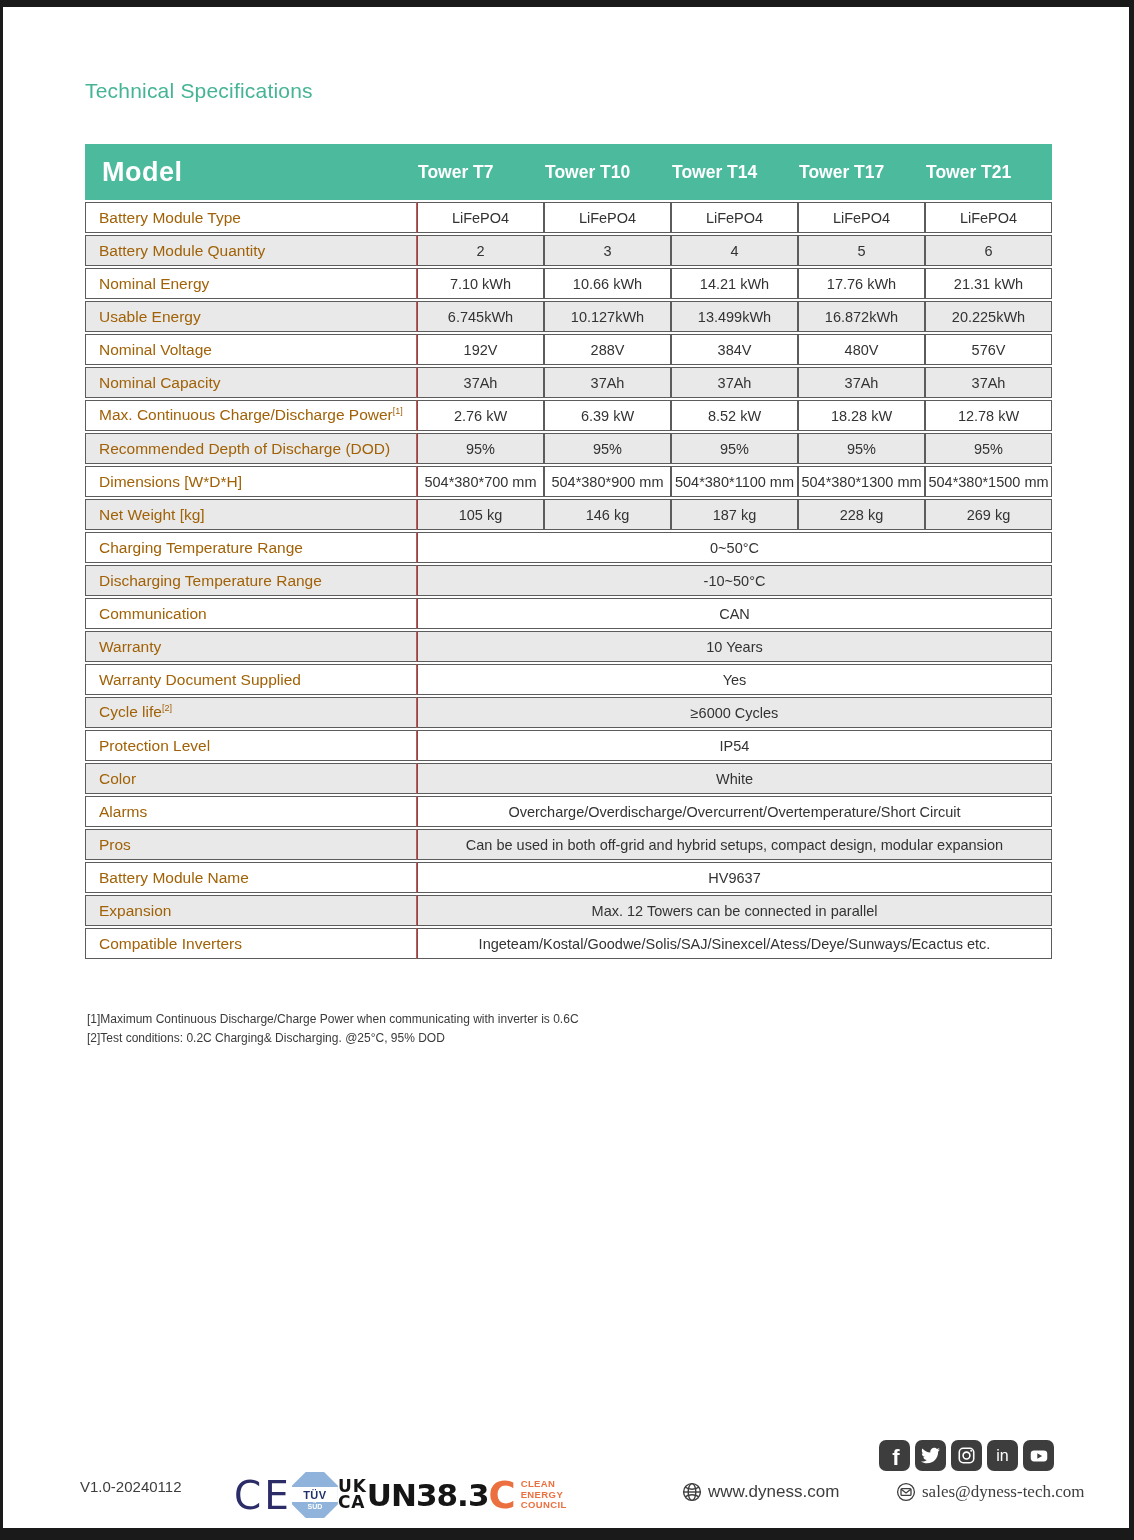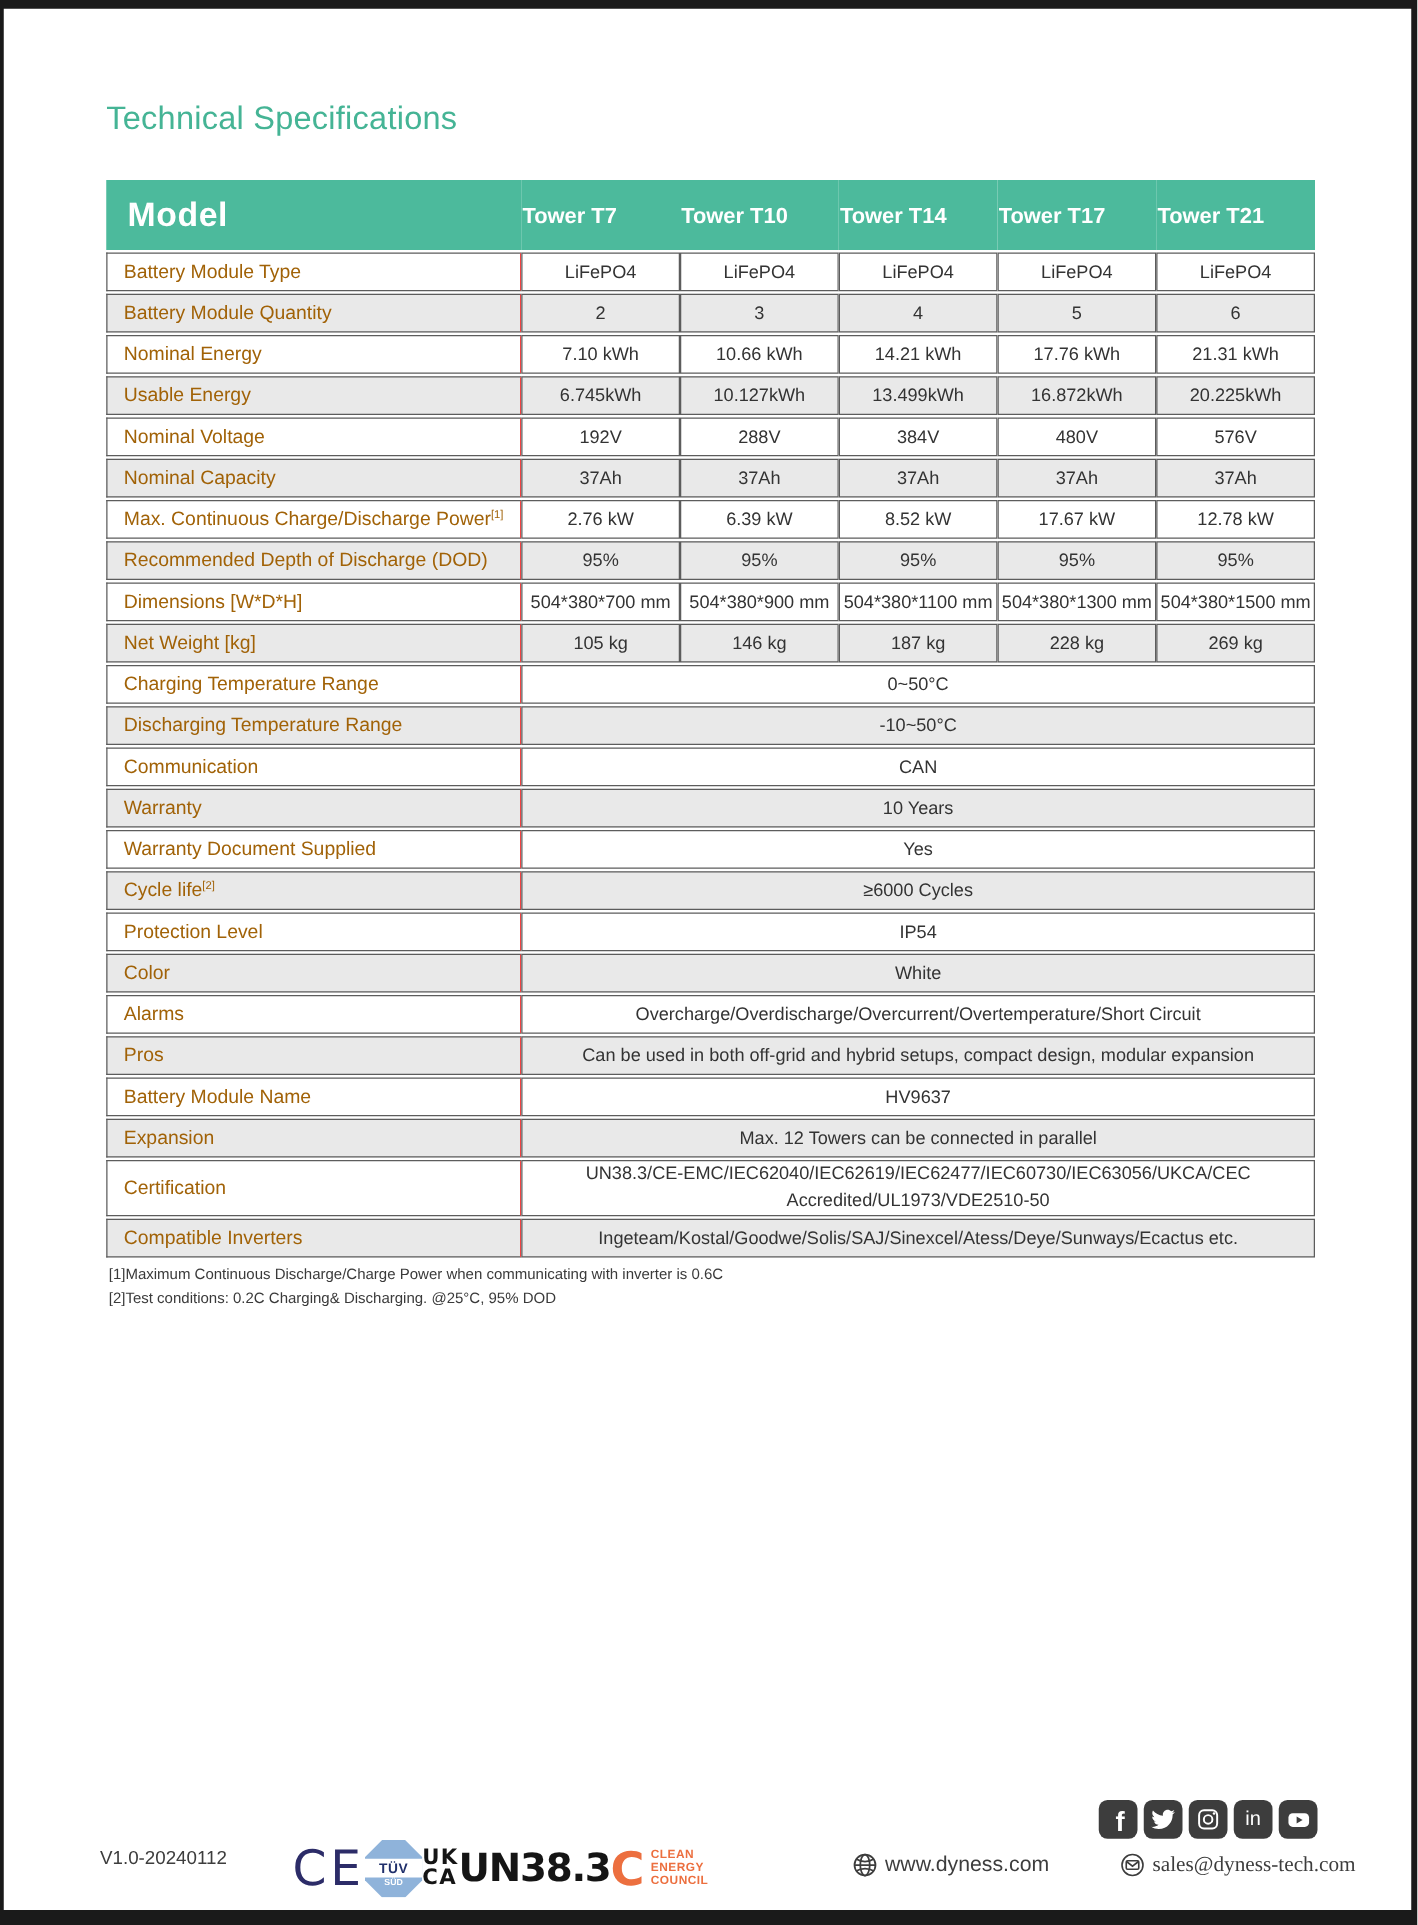--- a/index.html
+++ b/index.html
@@ -4,21 +4,21 @@
 <style>
   html,body { margin:0; padding:0; background:#ffffff; }
   body { font-family:"Liberation Sans", sans-serif; color:#2e2e2e; }
   .page {
     position:relative; width:1134px; height:1540px; background:#ffffff;
     box-sizing:border-box; border:solid #1a1a1a; border-width:7px 5px 12px 3px;
     overflow:hidden;
   }
   .page-title {
     position:absolute; left:82px; top:72px;
-    font-size:26px; color:#45b495; letter-spacing:0.2px; font-weight:400;
+    font-size:21px; color:#45b495; letter-spacing:0.2px; font-weight:400;
   }
   .spec-table {
     position:absolute; left:82px; top:135px; width:840px;
     border-collapse:separate; border-spacing:0 2px; table-layout:fixed;
   }
   .spec-table col.c-label { width:332px; }
   .spec-table col.c-val { width:127px; }
   .head-row td { background:#4cba9c; height:54px; vertical-align:middle; }
   .model-cell { color:#fff; font-size:27px; font-weight:bold; padding-left:17px; letter-spacing:0.5px; }
   .col-head { color:#fff; font-size:17.5px; font-weight:bold; text-align:left; }
@@ -142,21 +142,21 @@
           <td class="value-cell">37Ah</td>
           <td class="value-cell">37Ah</td>
           <td class="value-cell">37Ah</td>
           <td class="value-cell">37Ah</td>
         </tr>
         <tr>
           <td class="label-cell"><span>Max. Continuous Charge/Discharge Power</span><sup>[1]</sup></td>
           <td class="value-cell">2.76 kW</td>
           <td class="value-cell">6.39 kW</td>
           <td class="value-cell">8.52 kW</td>
-          <td class="value-cell">17.67 kW</td>
+          <td class="value-cell">18.28 kW</td>
           <td class="value-cell">12.78 kW</td>
         </tr>
         <tr>
           <td class="label-cell"><span>Recommended Depth of Discharge (DOD)</span></td>
           <td class="value-cell">95%</td>
           <td class="value-cell">95%</td>
           <td class="value-cell">95%</td>
           <td class="value-cell">95%</td>
           <td class="value-cell">95%</td>
         </tr>
@@ -216,24 +216,20 @@
           <td class="label-cell"><span>Pros</span></td>
           <td colspan="5" class="value-cell">Can be used in both off-grid and hybrid setups, compact design, modular expansion</td>
         </tr>
         <tr>
           <td class="label-cell"><span>Battery Module Name</span></td>
           <td colspan="5" class="value-cell">HV9637</td>
         </tr>
         <tr>
           <td class="label-cell"><span>Expansion</span></td>
           <td colspan="5" class="value-cell">Max. 12 Towers can be connected in parallel</td>
-        </tr>
-        <tr>
-          <td class="label-cell"><span>Certification</span></td>
-          <td colspan="5" class="value-cell tall">UN38.3/CE-EMC/IEC62040/IEC62619/IEC62477/IEC60730/IEC63056/UKCA/CEC Accredited/UL1973/VDE2510-50</td>
         </tr>
         <tr>
           <td class="label-cell"><span>Compatible Inverters</span></td>
           <td colspan="5" class="value-cell">Ingeteam/Kostal/Goodwe/Solis/SAJ/Sinexcel/Atess/Deye/Sunways/Ecactus etc.</td>
         </tr>
       </tbody>
   </table>
 
   <div class="footnotes">
     <div class="footnote">[1]Maximum Continuous Discharge/Charge Power when communicating with inverter is 0.6C</div>

